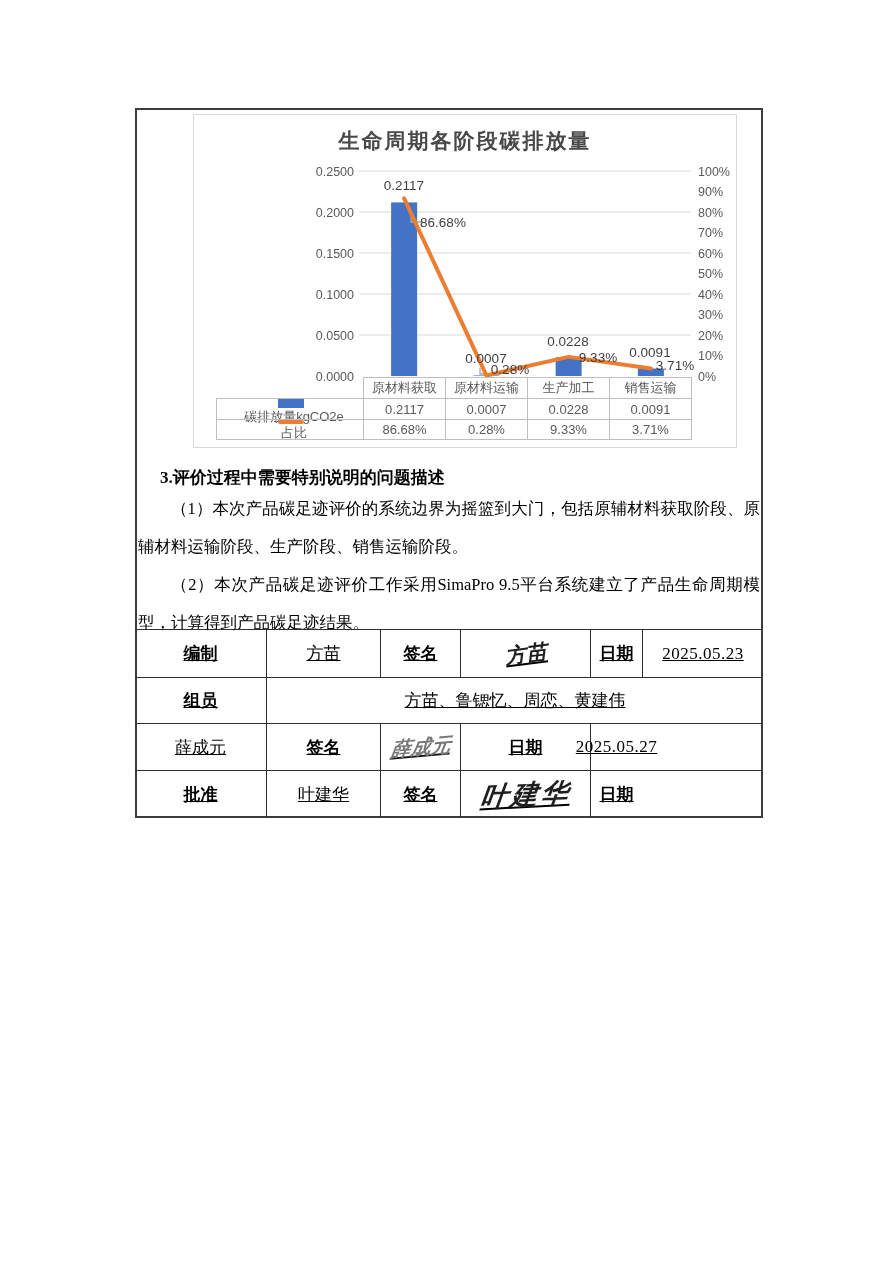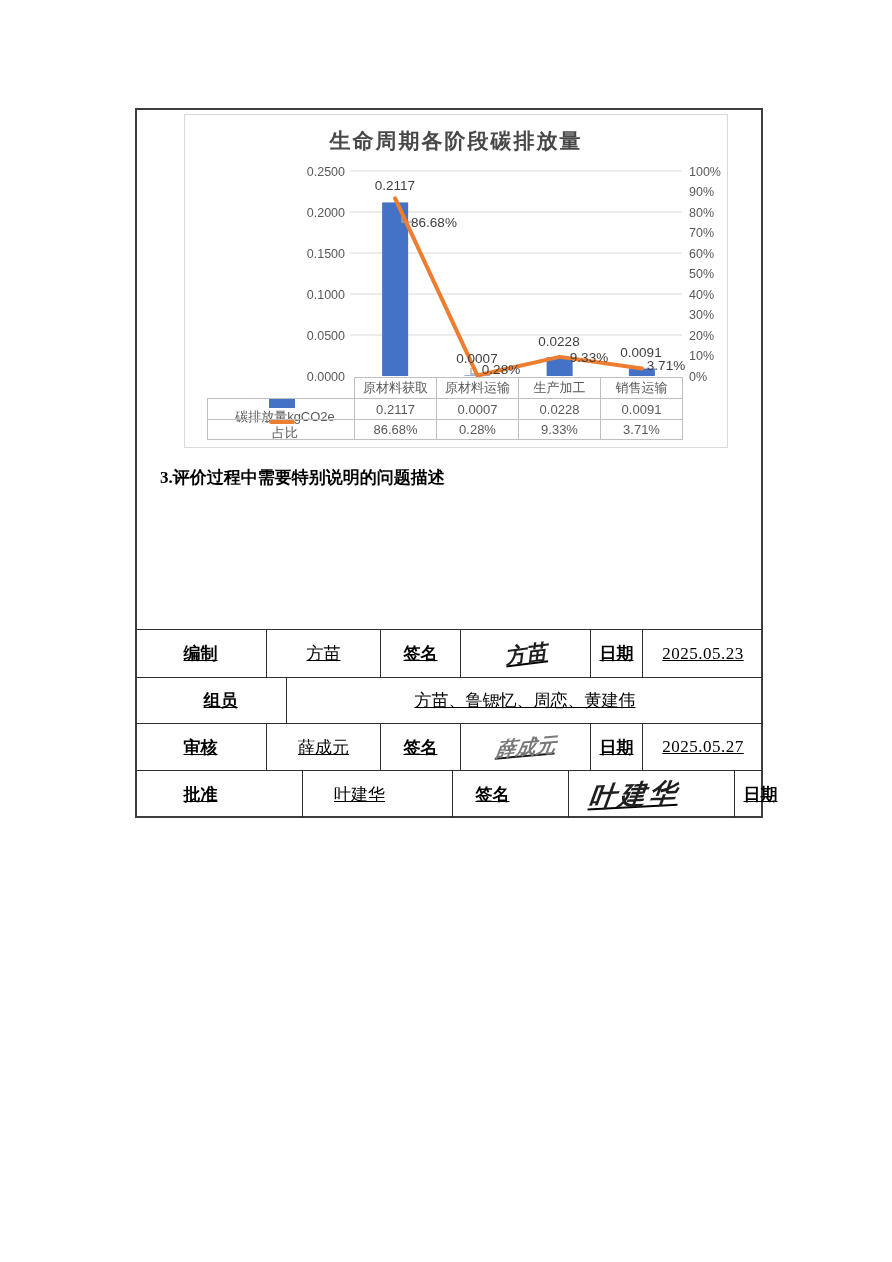--- a/index.html
+++ b/index.html
@@ -2,21 +2,21 @@
 <html><head>
 <meta charset="utf-8">
 <style>
   html,body{margin:0;padding:0;background:#ffffff;}
   .page{position:relative;width:892px;height:1262px;background:#ffffff;overflow:hidden;
         font-family:"Liberation Serif",serif;color:#000;}
   
   .doc-border{position:absolute;left:135px;top:108px;width:628px;height:710px;
               border:2px solid #3d3d3d;box-sizing:border-box;}
   
-  .chart-box{position:absolute;left:184px;top:114px;width:544px;height:334px;
+  .chart-box{position:absolute;left:193px;top:114px;width:544px;height:334px;
              border:1px solid #d9d9d9;box-sizing:border-box;background:#fff;
              font-family:"Liberation Sans",sans-serif;}
   .chart-title{position:absolute;top:12px;left:0;right:0;text-align:center;
                font-size:21px;font-weight:bold;color:#484848;letter-spacing:2px;}
   .plot-svg{position:absolute;left:0;top:0;}
   .chart-table{position:absolute;left:22px;top:262px;display:grid;
                grid-template-columns:147px 82px 82px 82px 83px;grid-auto-rows:21px;
                font-size:13px;color:#595959;}
   .ct-cell{display:flex;align-items:center;justify-content:center;
            border-left:1px solid #bfbfbf;border-top:1px solid #bfbfbf;box-sizing:border-box;}
@@ -28,21 +28,21 @@
   .swatch-line{width:26px;height:4px;background:#ED7D31;border-radius:2px;margin-right:7px;flex:none;}
   
   .sec-heading{position:absolute;left:160px;top:466px;font-size:17px;font-weight:bold;}
   .paragraphs{position:absolute;left:138px;top:490px;width:622px;font-size:16.5px;
               line-height:38px;text-align:justify;}
   .paragraphs p{margin:0;text-indent:2em;}
   
   .sig-table{position:absolute;left:135px;top:629px;width:628px;font-size:17px;text-decoration:underline;}
   .sig-row{display:grid;box-sizing:border-box;border-top:1.6px solid #2e2e2e;}
   .cols6{grid-template-columns:131px 114px 80px 130px 52px auto;}
-  .cols2{grid-template-columns:131px auto;padding-left:20px;}
+  .cols2{grid-template-columns:131px auto;}
   .sig-cell{display:flex;align-items:center;justify-content:center;box-sizing:border-box;
             border-left:1.6px solid #2e2e2e;overflow:visible;}
   .sig-cell:first-child{border-left:none;}
   .lbl{font-weight:bold;}
   .date-cell{font-family:"Liberation Serif",serif;letter-spacing:0.5px;}
   .sig{font-style:italic;font-weight:bold;color:#1f1f1f;white-space:nowrap;}
   .sig-fm{font-size:21px;transform:rotate(-7deg);}
   .sig-xcy{font-size:20px;color:#6a6a6a;transform:rotate(-5deg) skewX(-14deg);opacity:.9;}
   .sig-yjh{font-size:27px;transform:rotate(-3deg) skewX(-10deg);letter-spacing:3px;}
 </style>
@@ -114,48 +114,49 @@
         </div>
         <div class="ct-cell  ct-last-row">86.68%</div>
         <div class="ct-cell  ct-last-row">0.28%</div>
         <div class="ct-cell  ct-last-row">9.33%</div>
         <div class="ct-cell ct-last-col ct-last-row">3.71%</div>
       </div>
   </div>
 
   <div class="sec-heading">3.评价过程中需要特别说明的问题描述</div>
   <div class="paragraphs">
+    <p>（1）本次产品碳足迹评价的系统边界为摇篮到大门，包括原辅材料获取阶段、原辅材料运输阶段、生产阶段、销售运输阶段。</p>
+    <p>（2）本次产品碳足迹评价工作采用SimaPro 9.5平台系统建立了产品生命周期模型，计算得到产品碳足迹结果。</p>
   </div>
 
   <div class="sig-table">
     <div class="sig-row cols6" style="height:48px;">
       <div class="sig-cell lbl">编制</div>
       <div class="sig-cell">方苗</div>
       <div class="sig-cell lbl">签名</div>
       <div class="sig-cell">
           <span class="sig sig-fm">方苗</span>
         </div>
       <div class="sig-cell lbl">日期</div>
       <div class="sig-cell date-cell">2025.05.23</div>
     </div>
     <div class="sig-row cols2" style="height:46px;">
       <div class="sig-cell lbl">组员</div>
       <div class="sig-cell">方苗、鲁锶忆、周恋、黄建伟</div>
     </div>
     <div class="sig-row cols6" style="height:47px;">
-      <div class="sig-cell lbl">审核</div>
       <div class="sig-cell">薛成元</div>
       <div class="sig-cell lbl">签名</div>
       <div class="sig-cell">
           <span class="sig sig-xcy">薛成元</span>
         </div>
       <div class="sig-cell lbl">日期</div>
       <div class="sig-cell date-cell">2025.05.27</div>
     </div>
-    <div class="sig-row cols6" style="height:48px;gap:36px;">
+    <div class="sig-row cols6" style="height:48px;">
       <div class="sig-cell lbl">批准</div>
       <div class="sig-cell">叶建华</div>
       <div class="sig-cell lbl">签名</div>
       <div class="sig-cell">
           <span class="sig sig-yjh">叶建华</span>
         </div>
       <div class="sig-cell lbl">日期</div>
     </div>
   </div>
 

